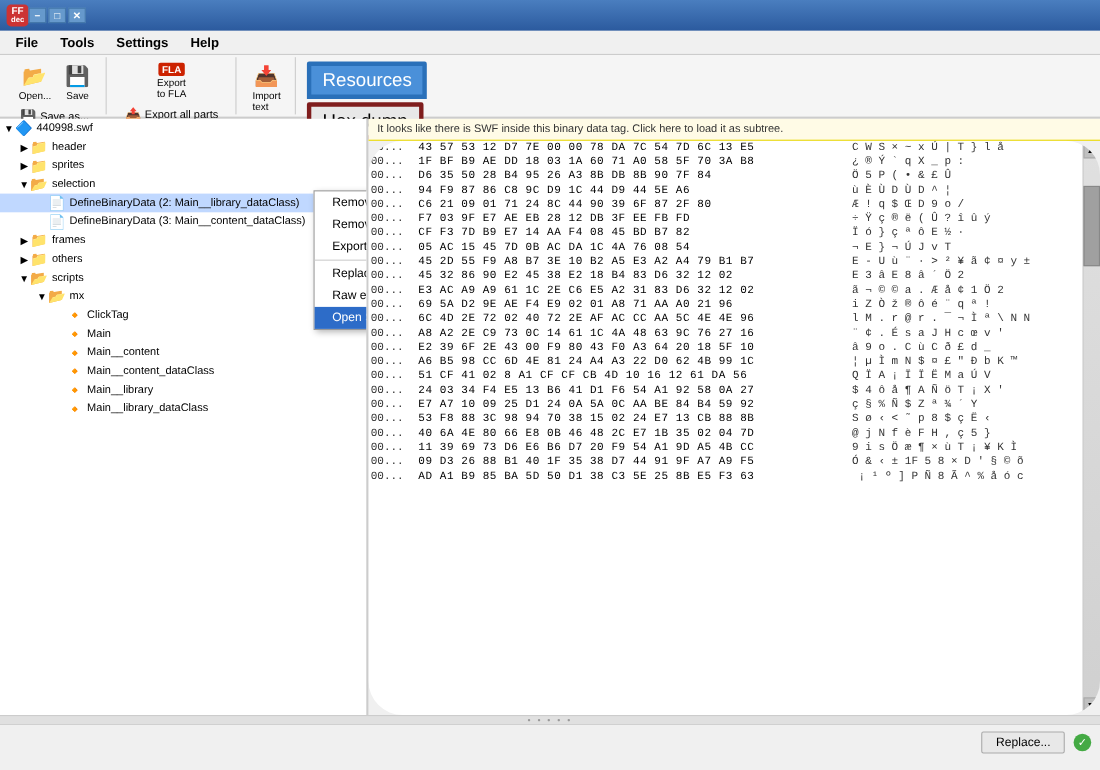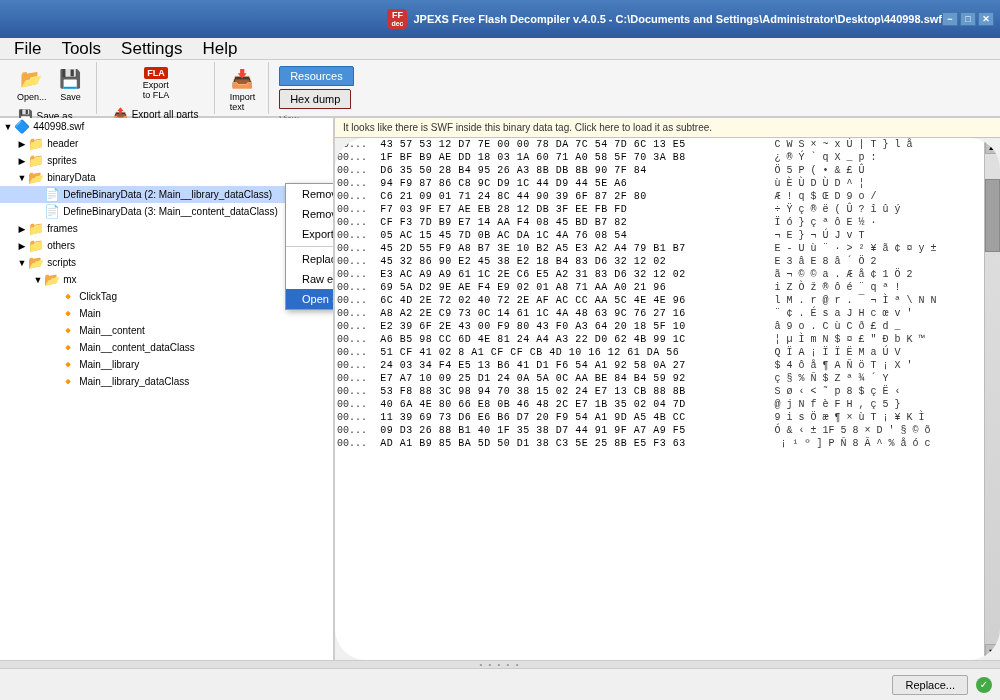--- a/index.html
+++ b/index.html
@@ -2,24 +2,24 @@
 <html><head>
   <meta charset="utf-8">
   <style>
     * { box-sizing: border-box; margin: 0; padding: 0; }
     body { font-family: 'Segoe UI', Tahoma, Arial, sans-serif; font-size: 11px; background: #f0f0f0; width: 1000px; height: 700px; overflow: hidden; }
 
     
     .title-bar {
       background: linear-gradient(to bottom, #4a7ebf, #2b5a9e);
       color: white;
-      height: 38px;
+      height: 28px;
       display: flex;
       align-items: center;
-      justify-content: flex-end;
+      justify-content: flex-start;
       padding: 0 6px;
       font-size: 11px;
       font-weight: bold;
     }
     .title-bar-left { display: flex; align-items: center; gap: 6px; }
     .title-logo {
       width: 20px; height: 20px;
       background: #cc3333;
       border-radius: 4px;
       display: flex; align-items: center; justify-content: center;
@@ -42,23 +42,23 @@
       background: #f0f0f0;
       border-bottom: 1px solid #ccc;
       display: flex;
       height: 22px;
       align-items: center;
       padding: 0 4px;
     }
     .menu-item {
       padding: 2px 10px;
       cursor: pointer;
-      font-size: 17px;
+      font-size: 12px;
       height: 100%;
-      display: flex; align-items: center;
+      display: flex; align-items: center; font-weight: bold;
     }
 
     
     .toolbar {
       background: #f5f5f5;
       border-bottom: 2px solid #ccc;
       display: flex;
       align-items: stretch;
       padding: 2px 4px;
       height: 58px;
@@ -205,24 +205,24 @@
       width: 16px; height: 16px;
       border-radius: 50%;
       background: #44aa44;
       display: flex; align-items: center; justify-content: center;
       color: white; font-size: 10px;
     }
 
     
     .toolbar-tab-btn {
       padding: 3px 10px;
-      border: 1px solid #7f1d1d;
+      border: 4px solid #7f1d1d;
       background: #e8e8e8;
       cursor: pointer;
-      font-size: 11px;
+      font-size: 17px;
       border-radius: 2px 2px 0 0;
     }
     .toolbar-tab-btn.active {
       background: #4a90d9;
       color: white;
       border-color: #2a70b9;
     }
 
     
     .resize-area {
@@ -236,21 +236,20 @@
   </style>
 </head>
 <body>
 
 <div class="title-bar">
   <div class="title-bar-left">
     <div class="title-logo">
       <span>FF</span>
       <span style="font-size:7px">dec</span>
     </div>
-    <span>JPEXS Free Flash Decompiler v.4.0.5 - C:\Documents and Settings\Administrator\Desktop\440998.swf</span>
   </div>
   <div class="title-bar-controls">
     <div class="title-btn">−</div>
     <div class="title-btn">□</div>
     <div class="title-btn">✕</div>
   </div>
 </div>
 
 <div class="menu-bar">
   <div class="menu-item">File</div>
@@ -348,21 +347,21 @@
       <span class="tree-label">header</span>
     </div>
     <div class="tree-node" style="padding-left:16px">
       <span class="tree-toggle">▶</span>
       <span class="tree-icon">📁</span>
       <span class="tree-label">sprites</span>
     </div>
     <div class="tree-node" style="padding-left:16px">
       <span class="tree-toggle">▼</span>
       <span class="tree-icon">📂</span>
-      <span class="tree-label">binaryData</span>
+      <span class="tree-label">selection</span>
     </div>
     <div class="tree-node selected" style="padding-left:32px">
       <span class="tree-toggle">&nbsp;</span>
       <span class="tree-icon">📄</span>
       <span class="tree-label">DefineBinaryData (2: Main__library_dataClass)</span>
     </div>
     <div class="tree-node" style="padding-left:32px">
       <span class="tree-toggle">&nbsp;</span>
       <span class="tree-icon">📄</span>
       <span class="tree-label">DefineBinaryData (3: Main__content_dataClass)</span>

